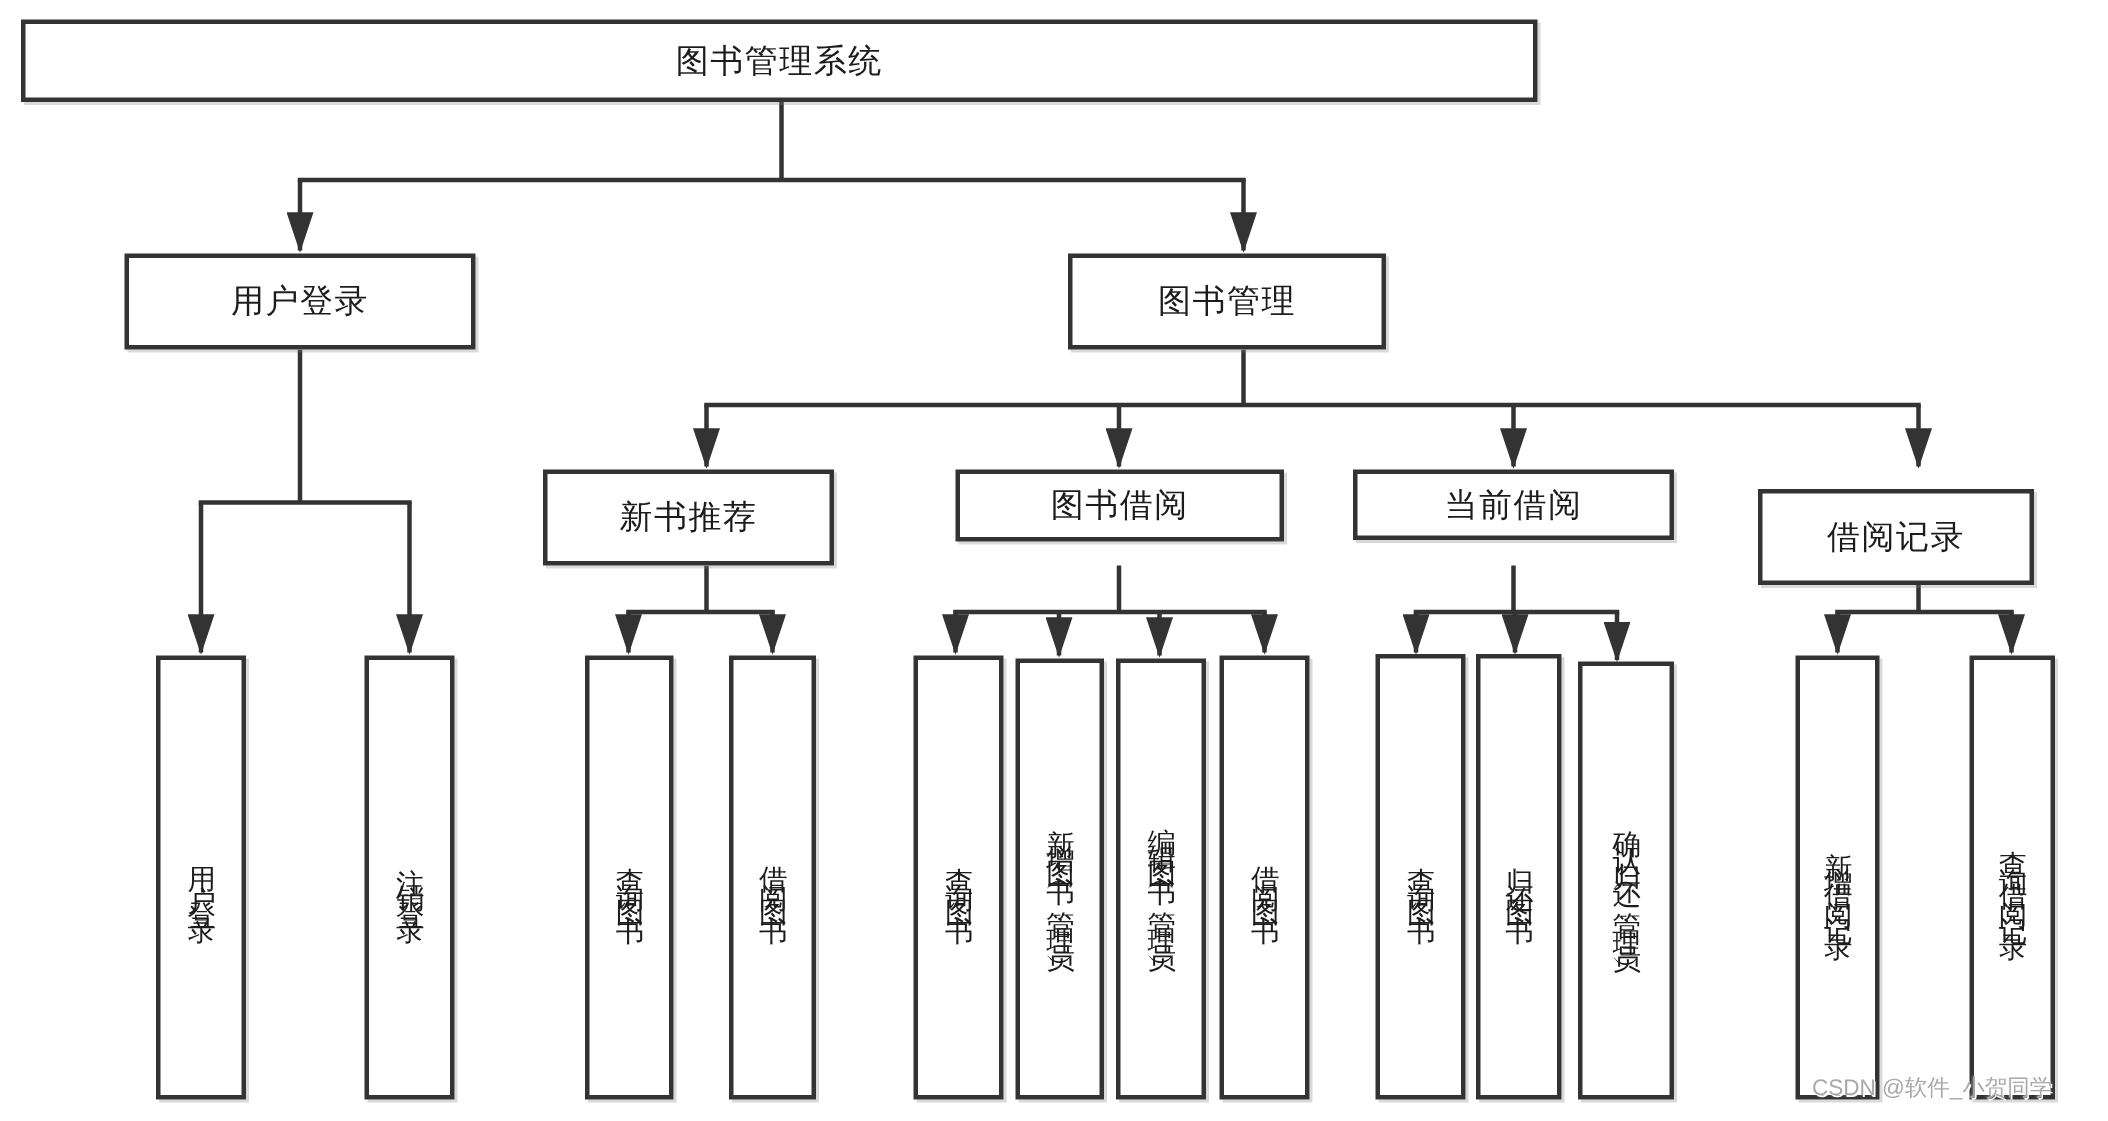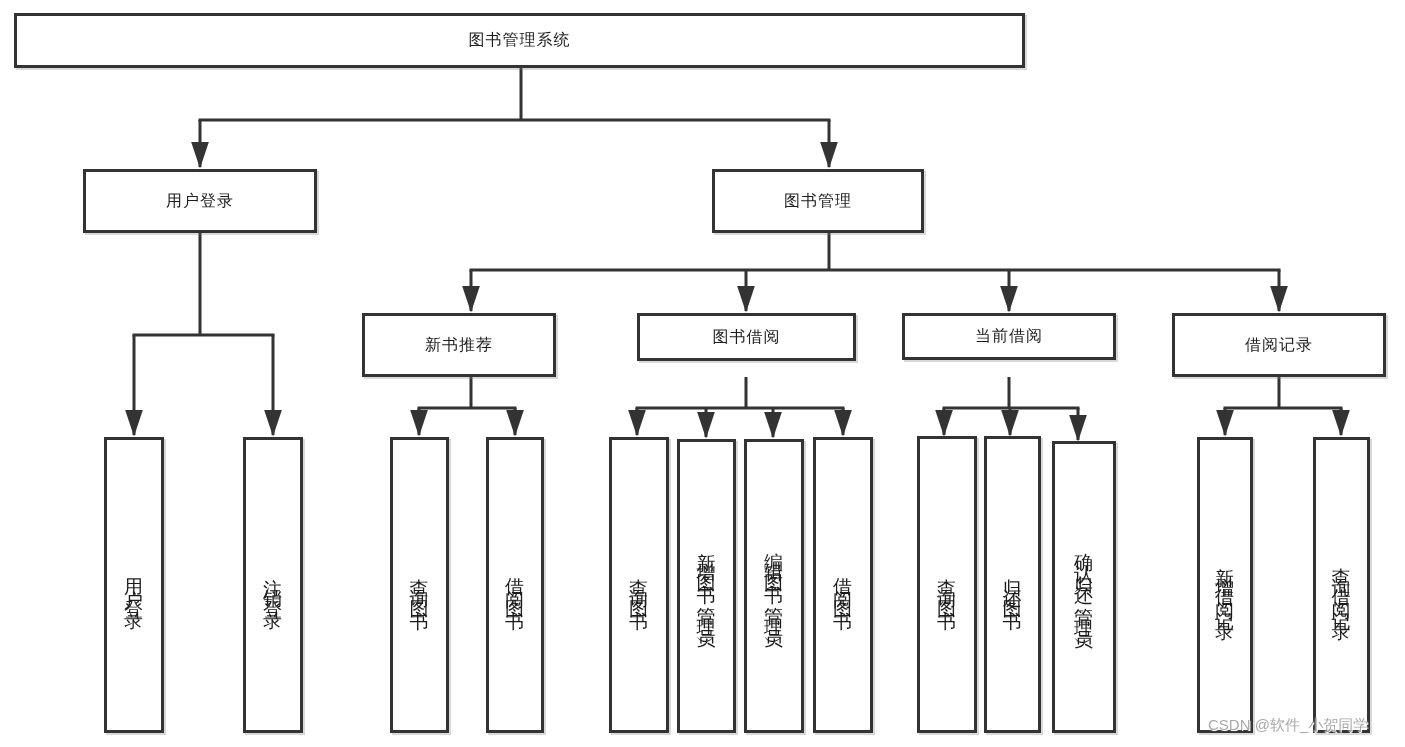--- a/index.html
+++ b/index.html
@@ -34,21 +34,21 @@
     position: absolute;
     background: var(--background);
     border: 3px solid var(--border);
     box-shadow: 2px 2px 0 rgba(130,130,130,0.30);
     display: flex;
     align-items: center;
     justify-content: center;
     z-index: 2;
   }
   .hbox span {
-    font-size: 16px;
+    font-size: 22px;
     letter-spacing: 1px;
     color: var(--text);
     white-space: nowrap;
   }
   .vbox span {
     writing-mode: vertical-lr;
     text-orientation: mixed;
     font-size: 19px;
     letter-spacing: 11px;
     line-height: 1;
@@ -132,21 +132,21 @@
 
   <div class="box hbox" style="left:362px;top:313px;width:194px;height:64px">
     <span>新书推荐</span>
   </div>
   <div class="box hbox" style="left:637px;top:313px;width:219px;height:48px">
     <span>图书借阅</span>
   </div>
   <div class="box hbox" style="left:902px;top:313px;width:214px;height:47px">
     <span>当前借阅</span>
   </div>
-  <div class="box hbox" style="left:1172px;top:313px;width:214px;height:64px">
+  <div class="box hbox" style="left:1172px;top:326px;width:184px;height:64px">
     <span>借阅记录</span>
   </div>
 
   <div class="box vbox" style="left:104px;top:437px;width:60px;height:296px">
     <span>用户登录</span>
   </div>
   <div class="box vbox" style="left:243px;top:437px;width:60px;height:296px">
     <span>注销登录</span>
   </div>
 

